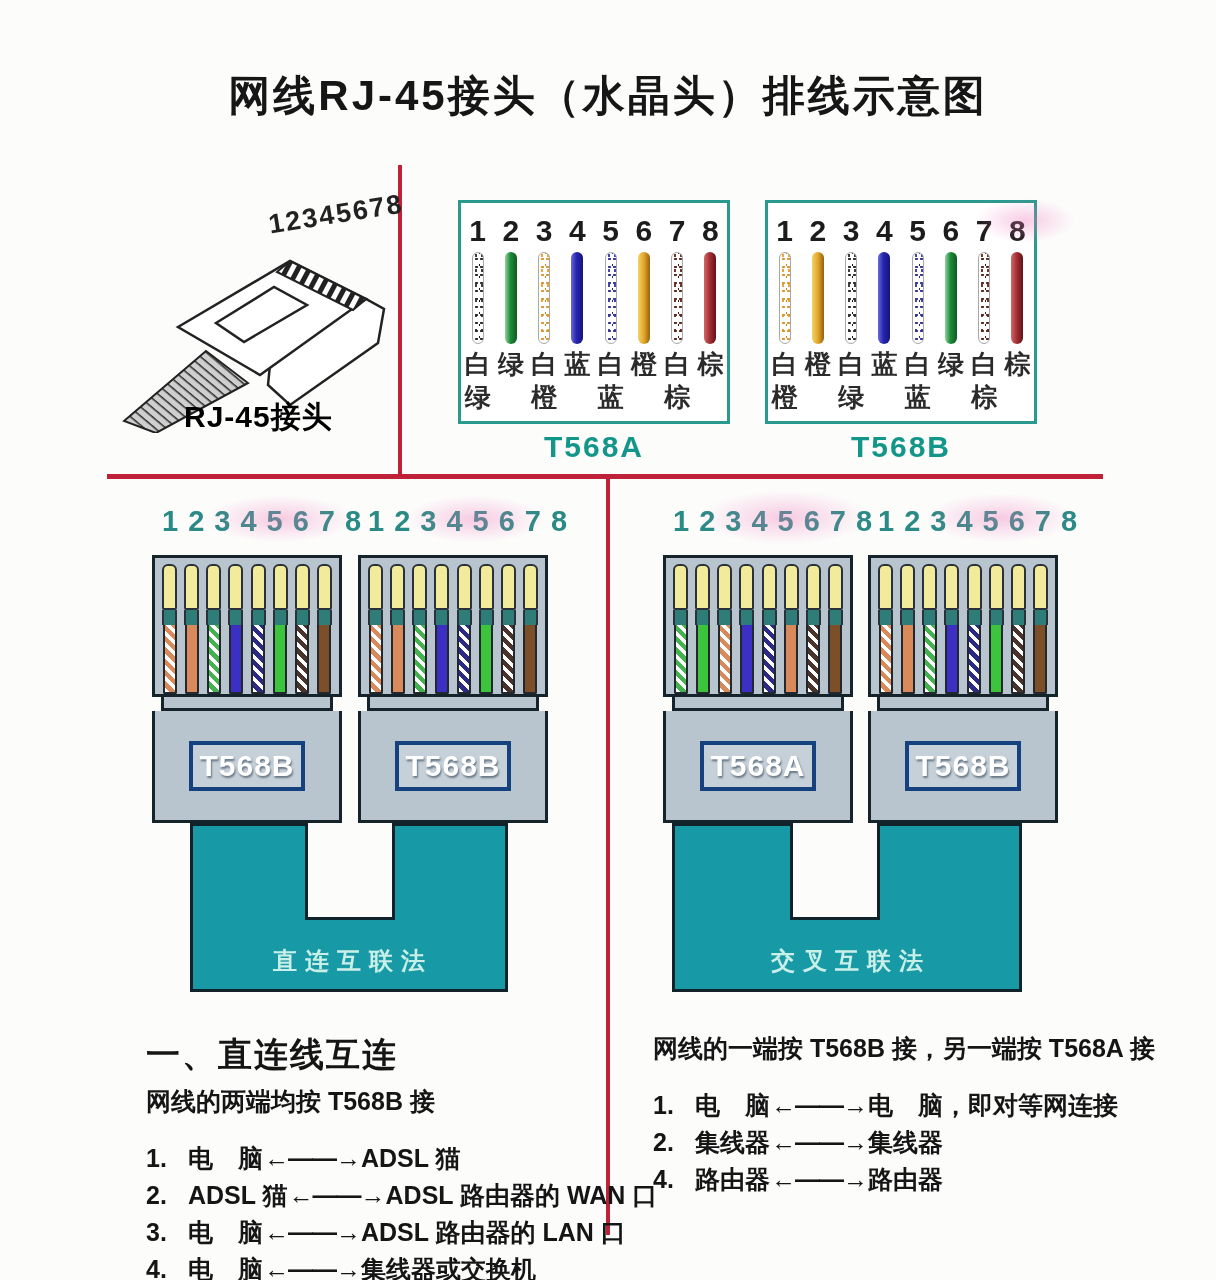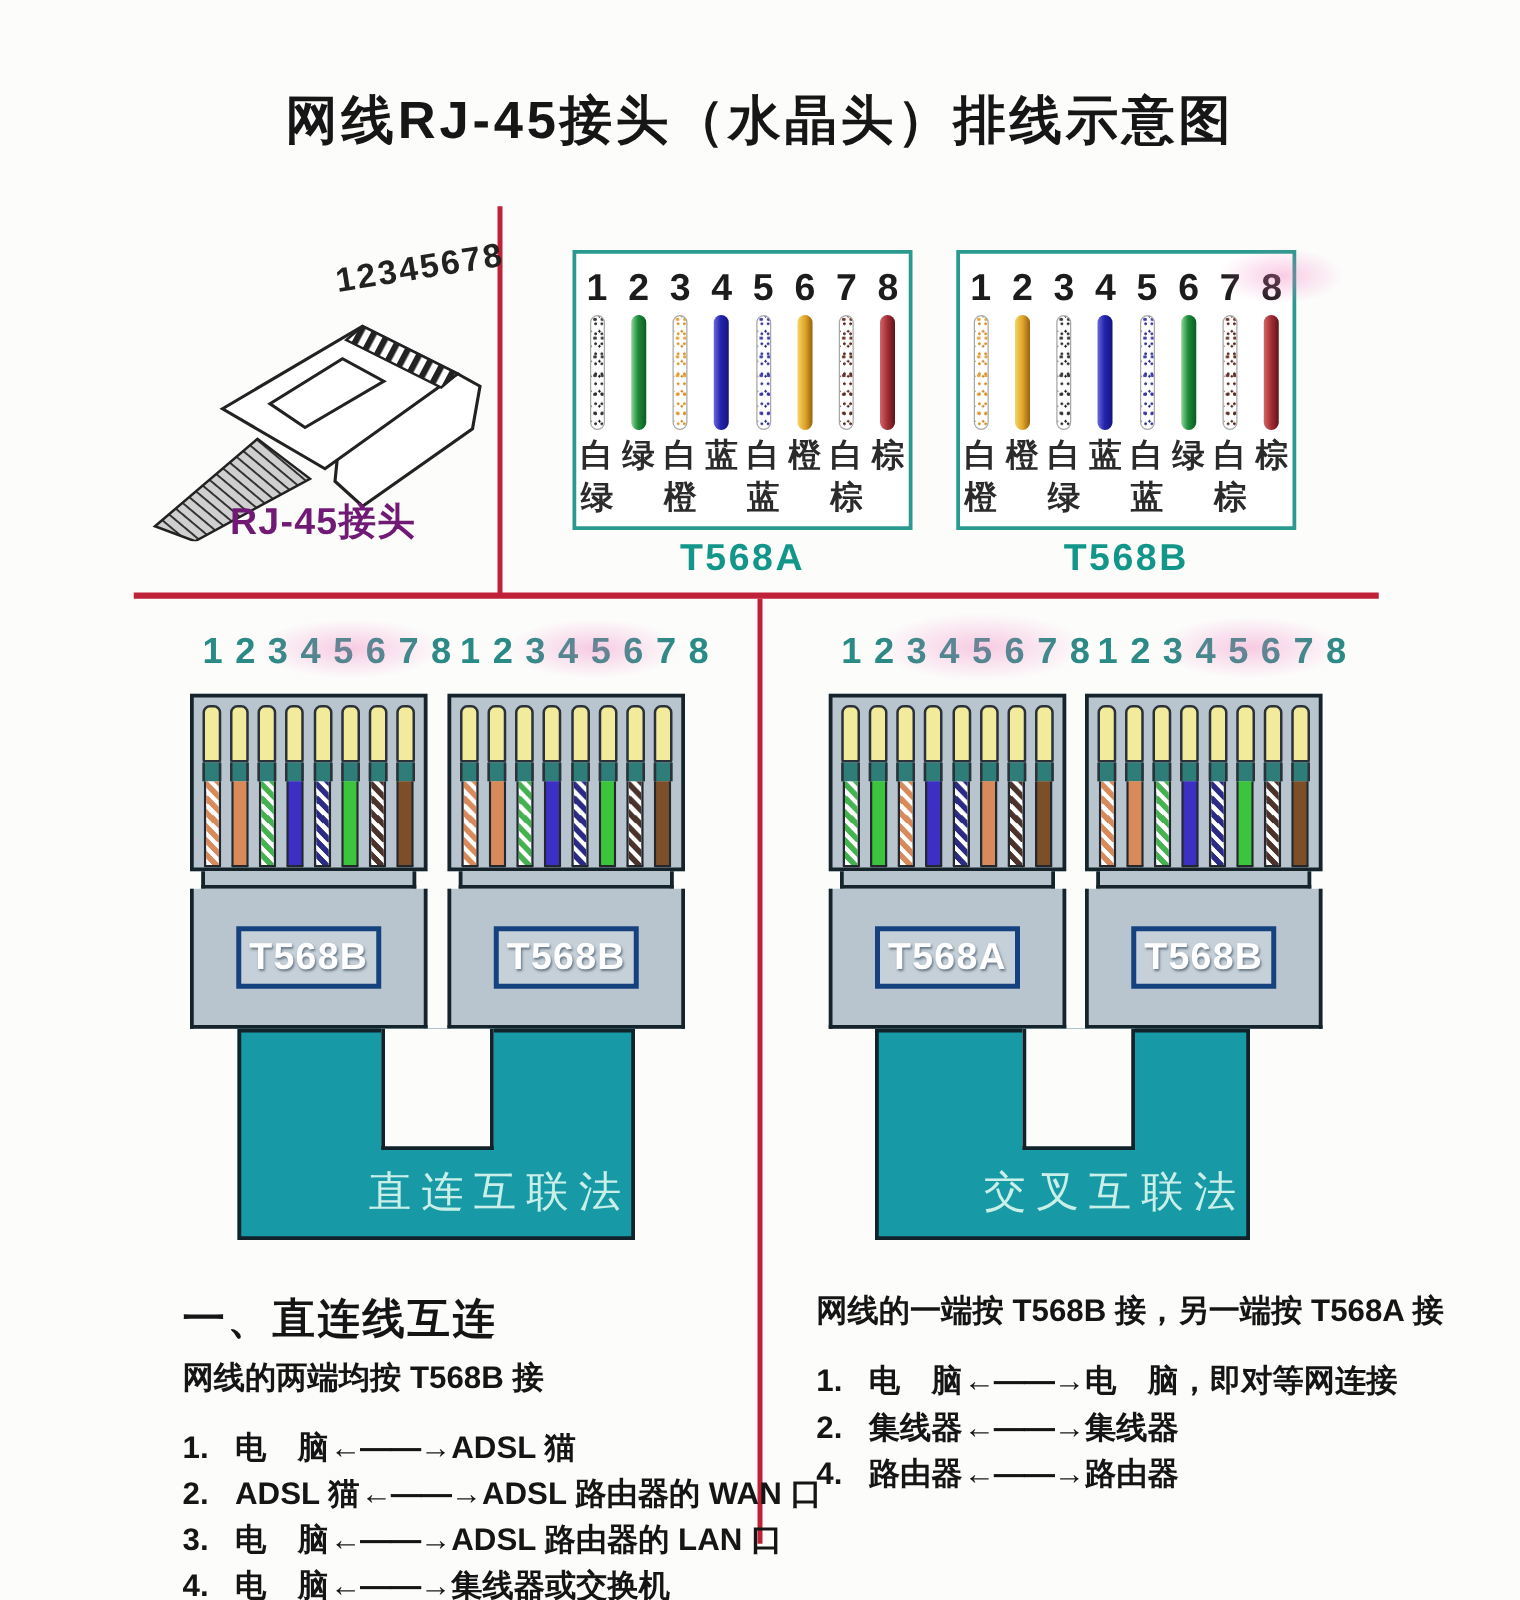--- a/index.html
+++ b/index.html
@@ -19,21 +19,21 @@
   .vline-top  { position:absolute; left:398px; top:165px; width:4px;  height:310px; background:var(--red-line,#bf2238); }
   .hline      { position:absolute; left:107px; top:474px; width:996px; height:5px;  background:var(--red-line,#bf2238); }
   .vline-bot  { position:absolute; left:606px; top:479px; width:4px;  height:756px; background:var(--red-line,#bf2238); }
 
   
   .rj45-fig { position:absolute; left:120px; top:185px; width:310px; height:255px; }
   .rj45-pins-label {
     position:absolute; left:148px; top:14px; font-size:27px; font-weight:700; color:#222;
     transform:rotate(-9deg); letter-spacing:2px;
   }
-  .rj45-caption { position:absolute; left:64px; top:212px; font-size:30px; font-weight:700; color:#701a75; letter-spacing:1px; }
+  .rj45-caption { position:absolute; left:64px; top:212px; font-size:30px; font-weight:700; color:#000000; letter-spacing:1px; }
   .rj45-svg { position:absolute; left:0; top:30px; }
 
   
   .panel {
     position:absolute; top:200px; width:272px; height:224px;
     border:3px solid var(--panel-border,#2a9a8e); background:#ffffff;
   }
   .pins { display:flex; justify-content:space-evenly; padding-top:10px; }
   .pin-col { width:34px; display:flex; flex-direction:column; align-items:center; }
   .pin-num { font-size:30px; font-weight:700; color:#1c1c1c; height:38px; line-height:36px; }
@@ -95,22 +95,22 @@
   
   .cable {
     position:absolute; top:823px; height:169px;
     background:var(--teal-cable,#1899a6); border:3px solid #10222a;
   }
   .cable-notch {
     position:absolute; top:-3px; width:90px; height:97px; background:#fcfcfb;
     border:3px solid #10222a; border-top:none;
   }
   .cable-label {
-    position:absolute; bottom:12px; left:0; width:100%; text-align:right;
-    font-size:34px; font-weight:400; color:var(--cable-label-text,#c9efe9); letter-spacing:8px; text-indent:8px;
+    position:absolute; bottom:12px; left:0; width:100%; text-align:center;
+    font-size:24px; font-weight:700; color:var(--cable-label-text,#c9efe9); letter-spacing:8px; text-indent:8px;
   }
 
   
   .notes { position:absolute; top:1032px; }
   .note-heading { font-size:34px; font-weight:700; letter-spacing:2px; margin-bottom:7px; }
   .note-sub     { font-size:25px; font-weight:700; margin-bottom:22px; }
   .note-item    { font-size:25px; font-weight:700; line-height:37px; white-space:nowrap; }
   .ni-num  { display:inline-block; width:42px; }
   .ni-arr  { margin:0 1px; letter-spacing:-1px; }
 
@@ -452,21 +452,21 @@
   <div class="conn-latch"></div>
   <div class="conn-base">
     <div class="conn-label">T568B</div>
   </div>
 </div>
 
 <div class="cable" style="left:190px;width:318px;">
   <div class="cable-notch" style="left:112px;"></div>
   <div class="cable-label">直连互联法</div>
 </div>
-<div class="cable" style="left:700px;width:300px;">
+<div class="cable" style="left:672px;width:350px;">
   <div class="cable-notch" style="left:115px;"></div>
   <div class="cable-label">交叉互联法</div>
 </div>
 
 <div class="notes" style="left:146px;width:470px;">
   <div class="note-heading">一、直连线互连</div>
   <div class="note-sub">网线的两端均按 T568B 接</div>
   <div>
       <div class="note-item"><span class="ni-num">1.</span><span class="ni-from">电　脑</span><span class="ni-arr">←——→</span><span class="ni-to">ADSL 猫</span></div>
       <div class="note-item"><span class="ni-num">2.</span><span class="ni-from">ADSL 猫</span><span class="ni-arr">←——→</span><span class="ni-to">ADSL 路由器的 WAN 口</span></div>

